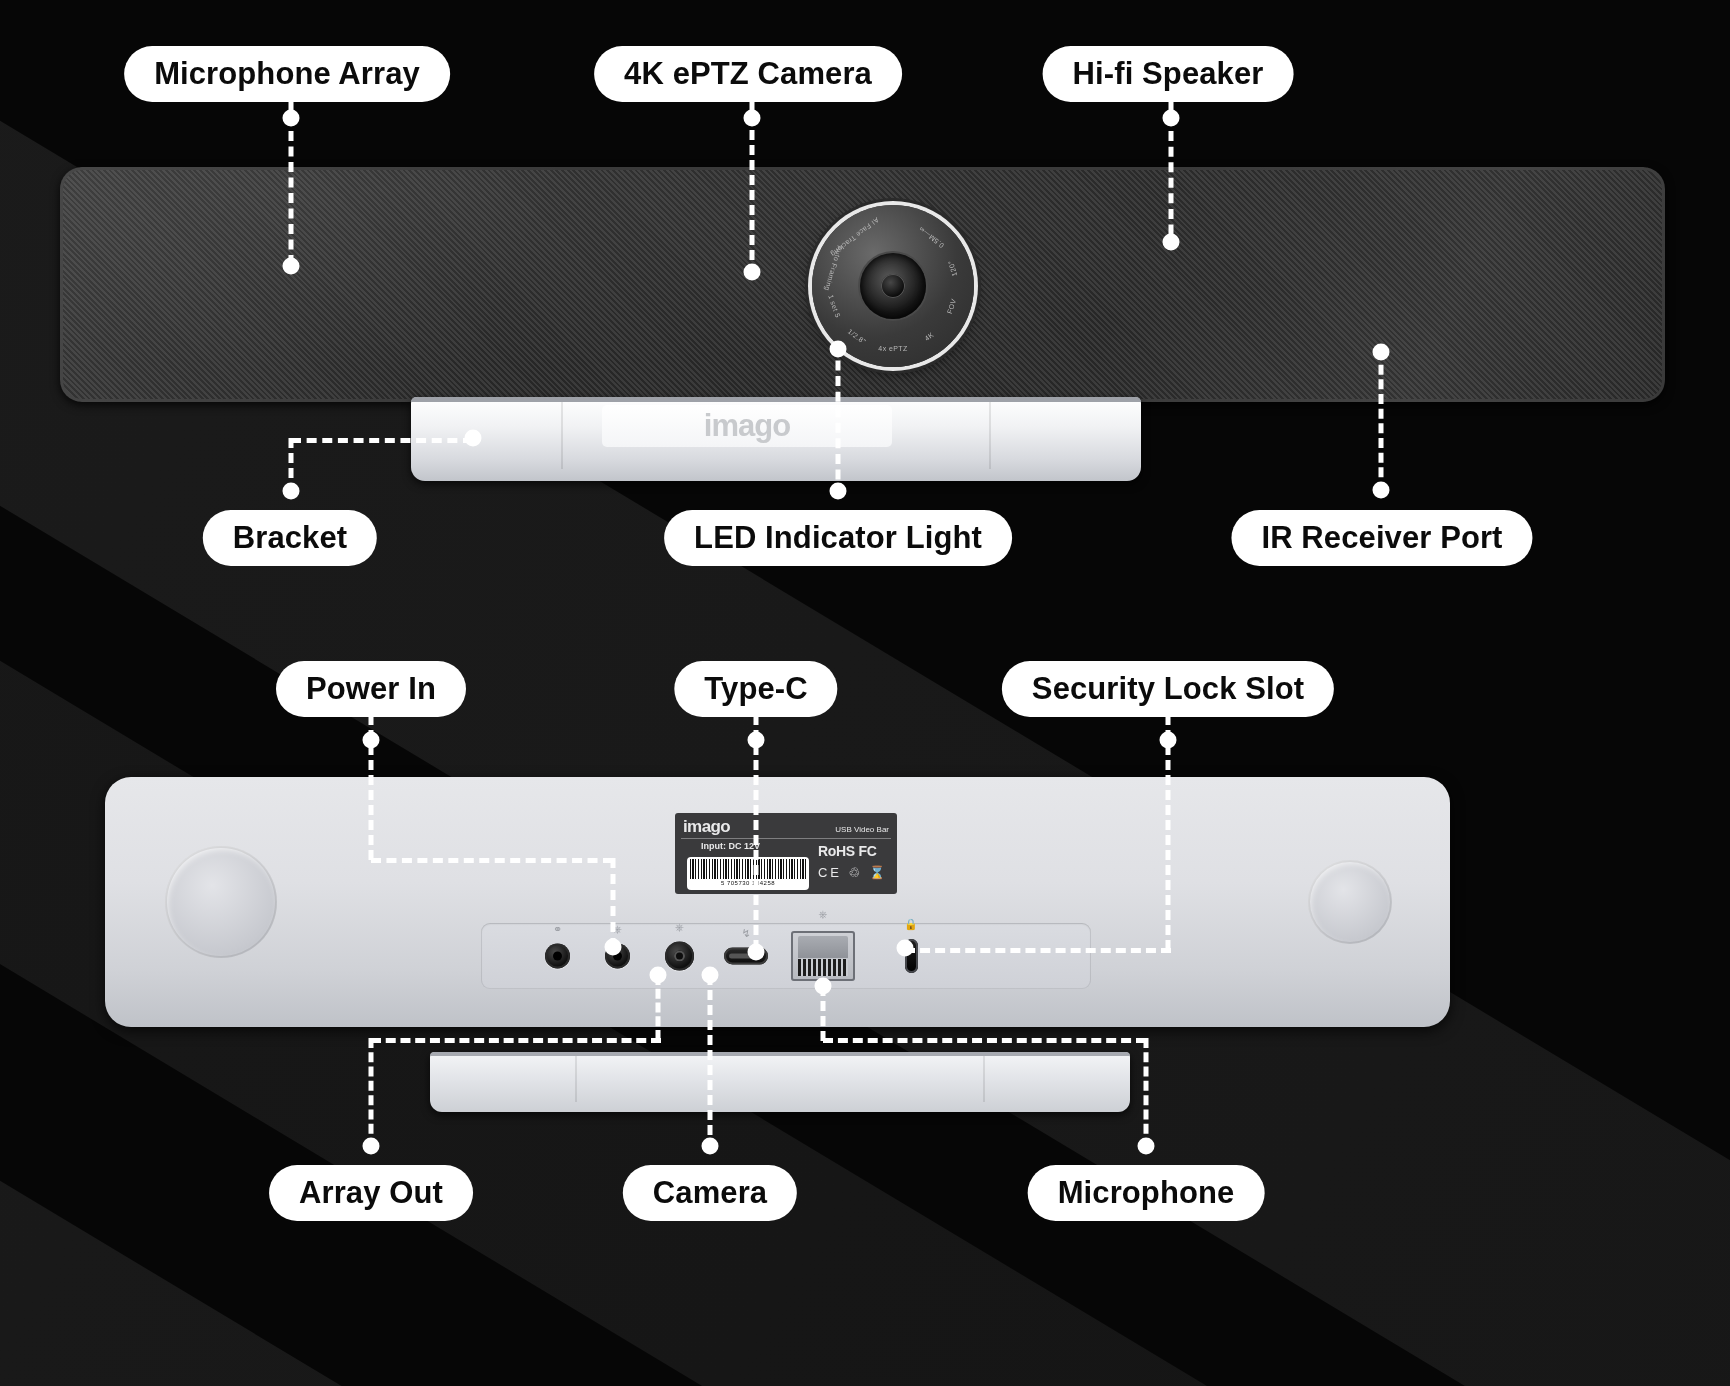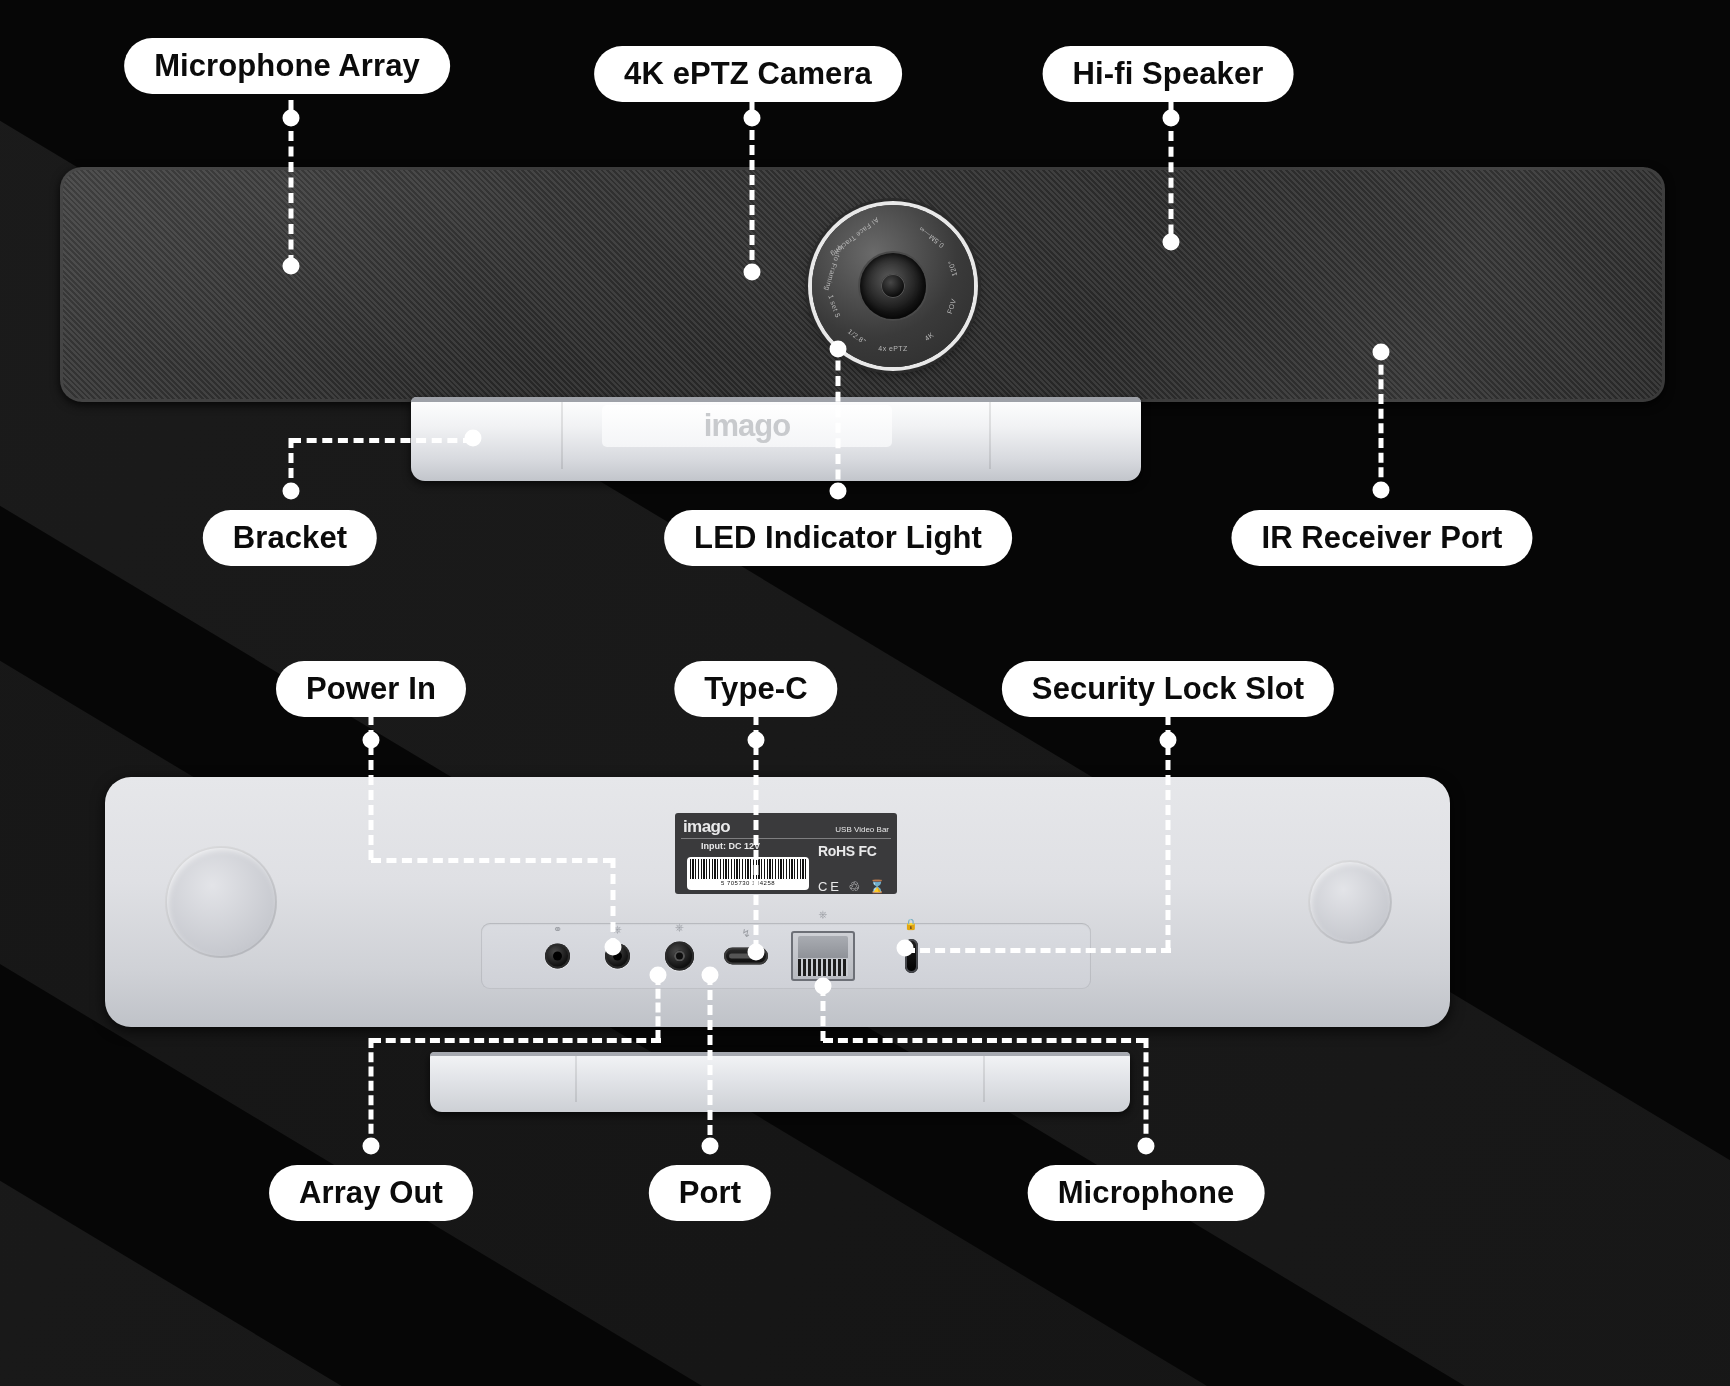--- a/index.html
+++ b/index.html
@@ -176,21 +176,21 @@
   }
   #barcode-bars {
     height:20px; width:100%;
     background:repeating-linear-gradient(90deg,
       #111 0 1px, #fff 1px 2px, #111 2px 4px, #fff 4px 5px,
       #111 5px 6px, #fff 6px 8px, #111 8px 9px, #fff 9px 11px);
   }
   #barcode-num { font-size:6px; color:#111; text-align:center; letter-spacing:.5px; line-height:8px; }
   #label-certs { position:absolute; right:8px; top:30px; text-align:left; }
   #cert-rohs { font-size:14px; font-weight:700; letter-spacing:-.3px; }
-  #cert-marks { font-size:13px; letter-spacing:3px; margin-top:20px; }
+  #cert-marks { font-size:13px; letter-spacing:3px; margin-top:6px; }
 
   
   #port-recess {
     position:absolute; left:376px; top:146px; width:610px; height:66px;
     border-radius:9px;
     background:linear-gradient(180deg,#dadce1,#cfd1d7);
     box-shadow:inset 0 1px 2px rgba(0,0,0,.12), inset 0 0 0 1px rgba(0,0,0,.07);
   }
   .port { position:absolute; top:50%; transform:translateY(-50%); }
   .jack {
@@ -391,27 +391,27 @@
 <div class="vline" style="left:710px; top:975px; height:175px;"></div>
 <div class="dot" style="left:710px; top:975px;"></div>
 <div class="dot" style="left:710px; top:1146px;"></div>
 
 <div class="vline" style="left:823px; top:986px; height:55px;"></div>
 <div class="hline" style="left:823px; top:1038px; width:323px;"></div>
 <div class="vline" style="left:1146px; top:1038px; height:110px;"></div>
 <div class="dot" style="left:823px; top:986px;"></div>
 <div class="dot" style="left:1146px; top:1146px;"></div>
 
-<div class="pill" style="left:287px;  top:38px;text-align:right;">Microphone Array</div>
+<div class="pill" style="left:287px;  top:46px;text-align:right;">Microphone Array</div>
 <div class="pill" style="left:748px;  top:46px;">4K ePTZ Camera</div>
 <div class="pill" style="left:1168px; top:46px;">Hi-fi Speaker</div>
 
 <div class="pill" style="left:290px;  top:510px;">Bracket</div>
 <div class="pill" style="left:838px;  top:510px;">LED Indicator Light</div>
 <div class="pill" style="left:1382px; top:510px;">IR Receiver Port</div>
 
 <div class="pill" style="left:371px;  top:661px;">Power In</div>
 <div class="pill" style="left:756px;  top:661px;">Type-C</div>
 <div class="pill" style="left:1168px; top:661px;">Security Lock Slot</div>
 
 <div class="pill" style="left:371px;  top:1165px;">Array Out</div>
-<div class="pill" style="left:710px;  top:1165px;">Port</div>
+<div class="pill" style="left:710px;  top:1165px;">Camera</div>
 <div class="pill" style="left:1146px; top:1165px;">Microphone</div>
 
 </body></html>

